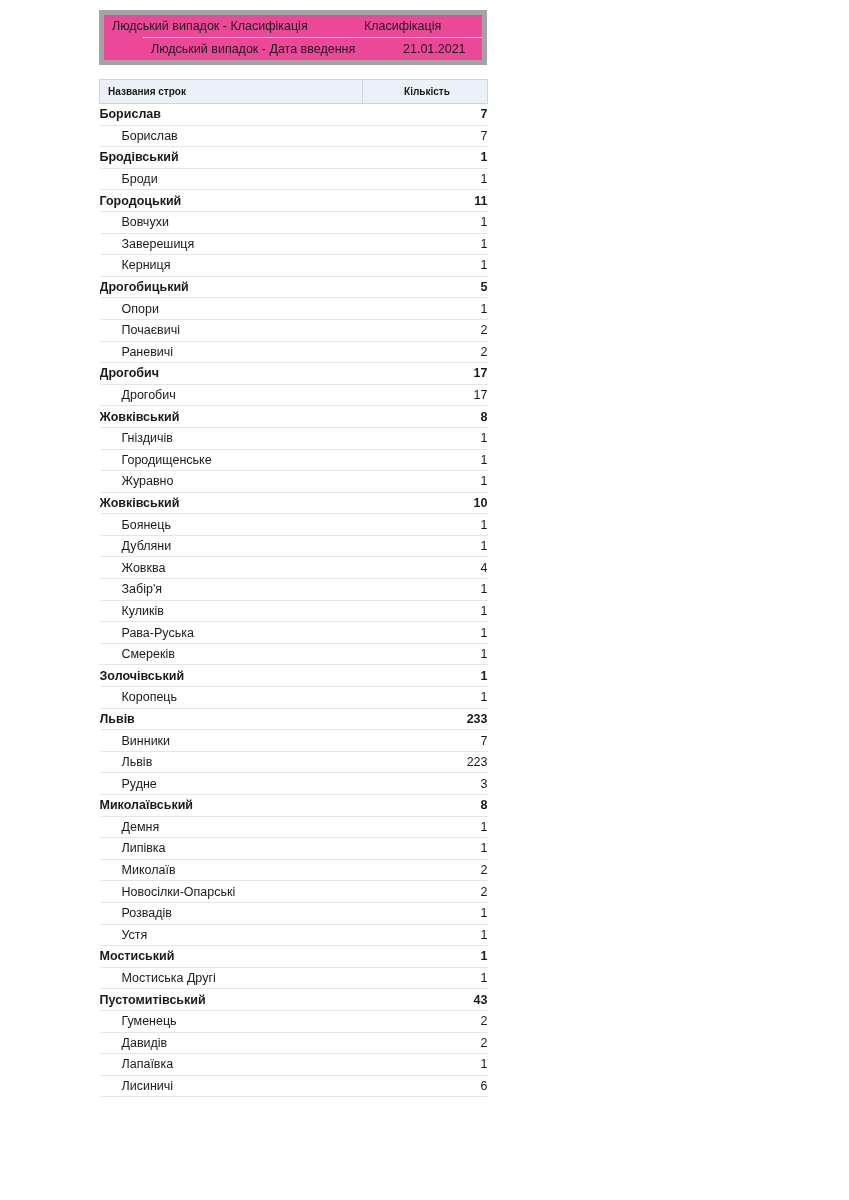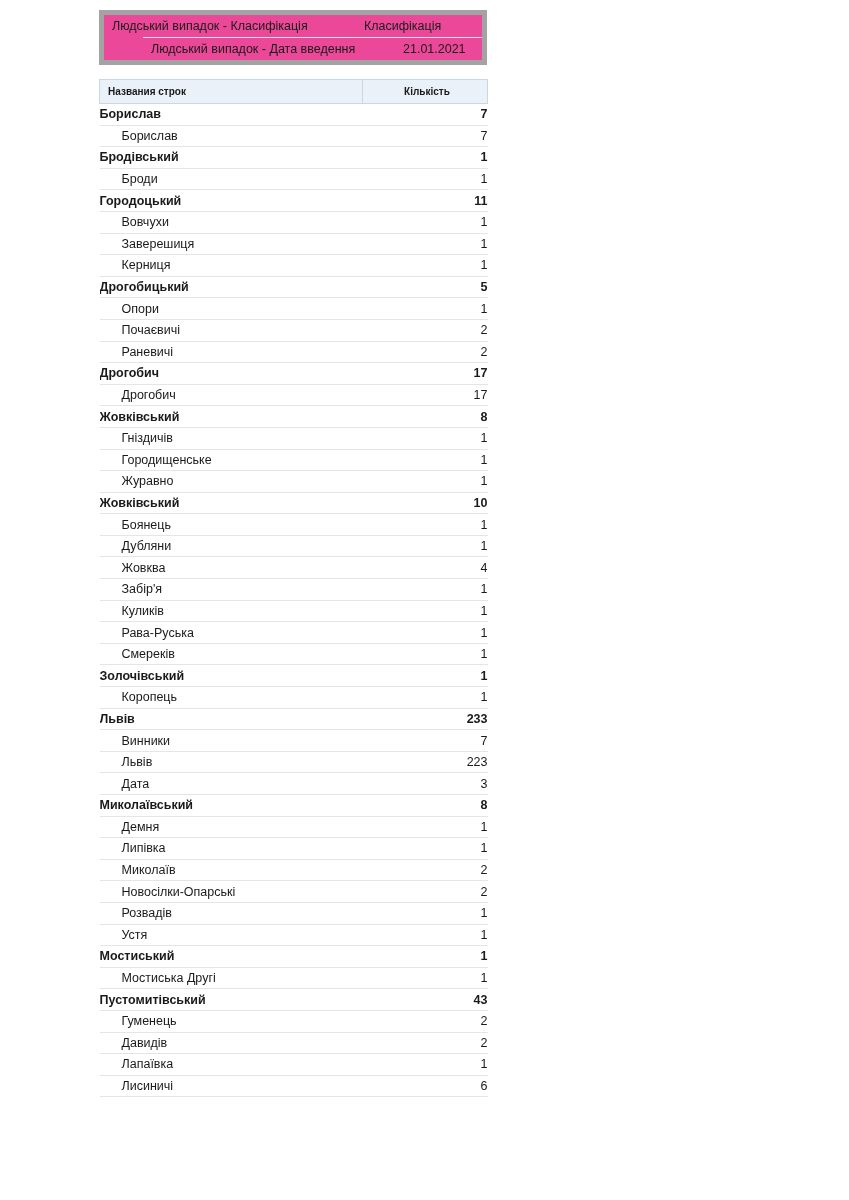--- a/index.html
+++ b/index.html
@@ -252,21 +252,21 @@
         </tr>
         <tr>
           <td class="name child">Винники</td>
           <td class="val">7</td>
         </tr>
         <tr>
           <td class="name child">Львів</td>
           <td class="val">223</td>
         </tr>
         <tr>
-          <td class="name child">Дата</td>
+          <td class="name child">Рудне</td>
           <td class="val">3</td>
         </tr>
         <tr class="group">
           <td class="name">Миколаївський</td>
           <td class="val">8</td>
         </tr>
         <tr>
           <td class="name child">Демня</td>
           <td class="val">1</td>
         </tr>

